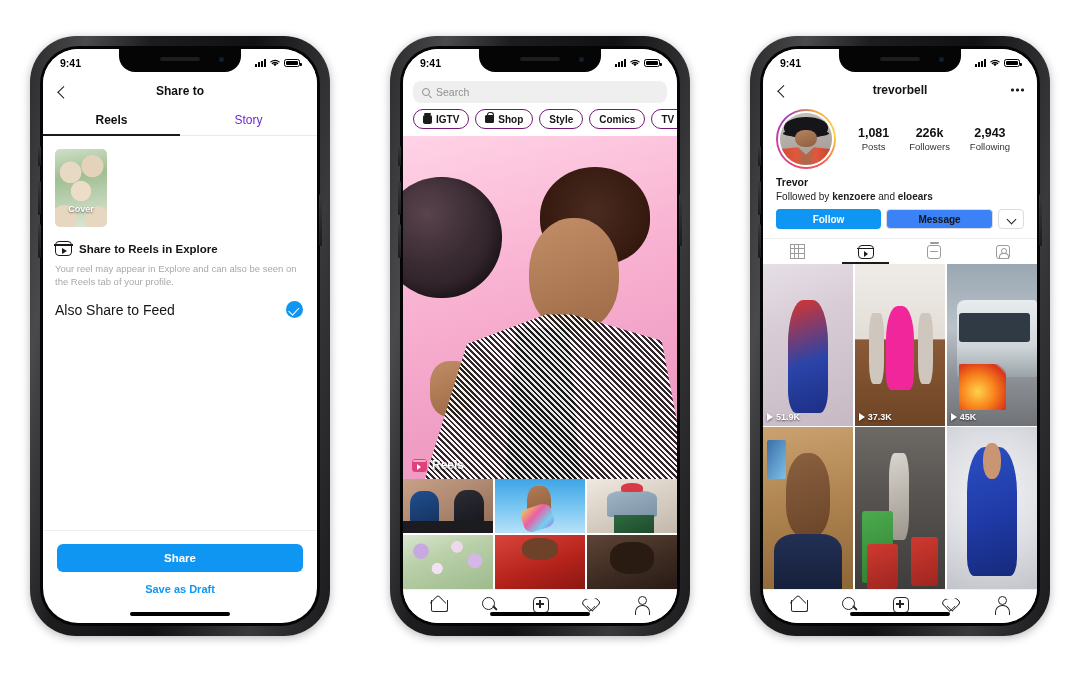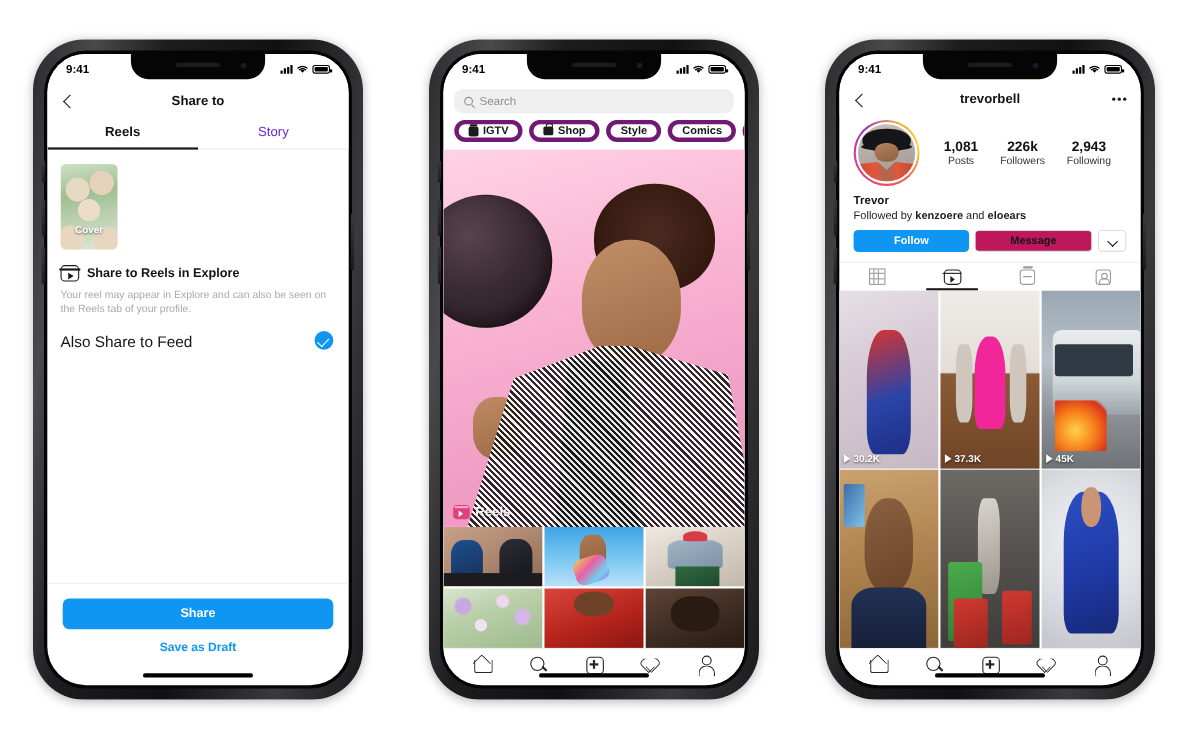--- a/index.html
+++ b/index.html
@@ -214,21 +214,21 @@
   }
   .mag {
     width: 8px; height: 8px; border: 1.4px solid #8e8e8e; border-radius: 50%;
     position: relative; flex: 0 0 auto;
   }
   .mag::after { content:""; position:absolute; right:-3.4px; bottom:-2.6px; width:4px; height:1.4px; background:#8e8e8e; rotate:45deg; border-radius:1px;}
   .search-ph { font-size: 10.5px; color: #8e8e8e; }
   .chips { display: flex; gap: 6px; padding: 0 10px 7px 10px; overflow: hidden; flex: 0 0 auto; }
   .chip {
     display: flex; align-items: center; gap: 4px; flex: 0 0 auto;
-    height: 20px; padding: 0 9px; border: 4px solid #701a75; border-radius: 10px;
+    height: 20px; padding: 0 9px; border: 1px solid #701a75; border-radius: 10px;
     background: #fff; font-size: 10px; font-weight: bold; color: #151515; white-space: nowrap;
   }
   .ico-igtv { width: 9px; height: 9px; border-radius: 2px; background: #1c1c1c; position: relative; }
   .ico-igtv::before{content:"";position:absolute;top:-2px;left:1px;width:7px;height:2px;background:#1c1c1c;transform:skewX(-8deg);border-radius:1px;}
   .ico-shop {
     width: 9px; height: 8px; background: #1c1c1c; border-radius: 1.5px; position: relative;
   }
   .ico-shop::before{content:"";position:absolute;top:-3.3px;left:2px;width:5px;height:4px;border:1.4px solid #1c1c1c;border-bottom:none;border-radius:3px 3px 0 0;}
   .hero {
     position: relative; flex: 1 1 auto; min-height: 0; overflow: hidden;
@@ -367,21 +367,21 @@
   .bio .name { font-size:10.5px; font-weight:bold; color:#141414; }
   .bio .fby { font-size:10px; color:#1c1c1c; margin-top:3px; }
   .bio .fby b { font-weight:bold; }
   .actions { display:flex; gap:5px; padding: 7px 13px 0 13px; }
   .btn-follow {
     flex: 1 1 0; height: 20px; border-radius: 4px; border:none;
     background:#0f96f2; color:#fff; font-size:10px; font-weight:bold; font-family:inherit; cursor:pointer;text-align:center;
   }
   .btn-msg {
     flex: 1 1 0; height: 20px; border-radius:4px; border:1px solid #dcdcdc;
-    background:#be185d; color:#141414; font-size:10px; font-weight:bold; font-family:inherit; cursor:pointer;
+    background:#3b82f6; color:#141414; font-size:10px; font-weight:bold; font-family:inherit; cursor:pointer;
   }
   .btn-caret {
     width: 26px; height:20px; border-radius:4px; border:1px solid #dcdcdc; background:#fff;
     position:relative; flex:0 0 auto; cursor:pointer;
   }
   .btn-caret::after{
     content:""; position:absolute; left:9px; top:6px; width:6px;height:6px;
     border-right:1.4px solid #222; border-bottom:1.4px solid #222; rotate:45deg;
   }
   .ptabs { display:flex; margin-top: 9px; border-top:1px solid #efefef; flex:0 0 26px; }
@@ -747,21 +747,21 @@
             <div class="ptab">
               <span class="t-tag"></span>
             </div>
           </div>
 
           <div class="pgrid">
             <div class="pcell art-spider">
               <span class="f"></span>
               <span class="views">
                 <span class="play"></span>
-                <span class="vt">30.2K</span>
+                <span class="vt">51.9K</span>
               </span>
             </div>
             <div class="pcell art-dance">
               <span class="g"></span>
                 <span class="h"></span>
                 <span class="f"></span>
               <span class="views">
                 <span class="play"></span>
                 <span class="vt">37.3K</span>
               </span>

